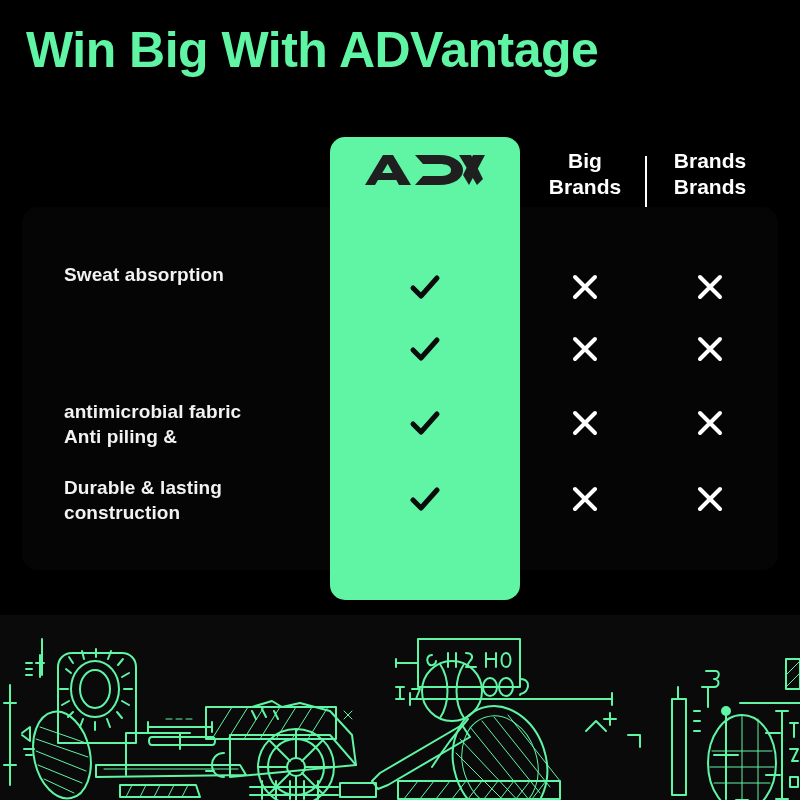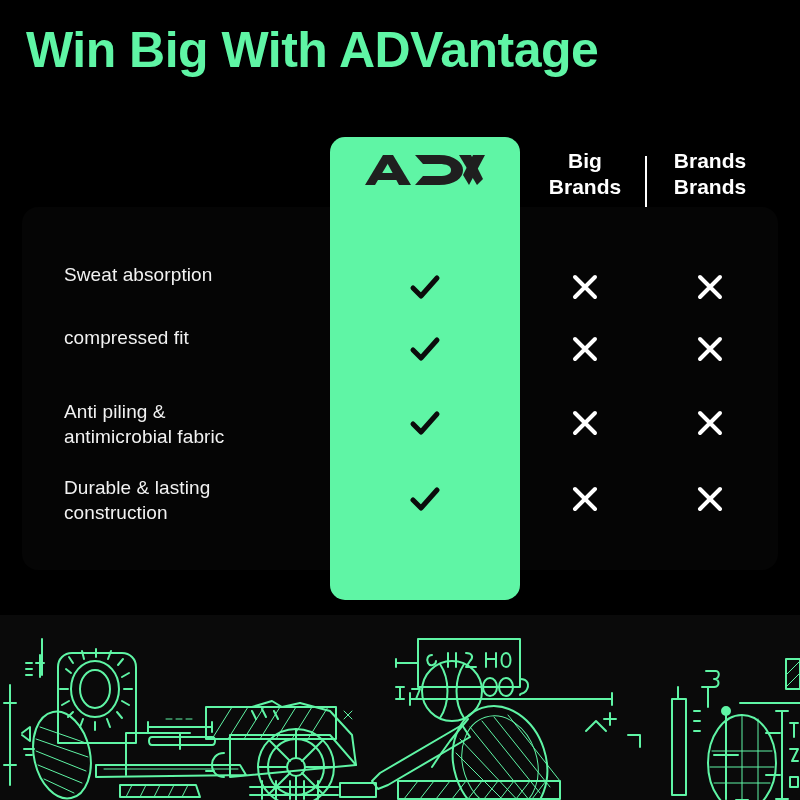--- a/index.html
+++ b/index.html
@@ -91,21 +91,21 @@
     justify-content: center;
   }
 
   
   .feature-label {
     position: absolute;
     left: 64px;
     width: 256px;
     color: #F2F2F2;
     font-size: 19px;
-    font-weight: 400;
+    font-weight: 700;
     line-height: 1.33;
     letter-spacing: 0.1px;
   }
 
   .mark {
     position: absolute;
     width: 44px;
     height: 44px;
     margin-left: -22px;
     margin-top: -22px;
@@ -157,25 +157,24 @@
         <path d="M96 4 L108 4 L120 28 L114 34 Z" fill="#1F1F1F"></path>
         <path d="M122 4 L110 4 L100 24 L106 34 Z" fill="#1F1F1F"></path>
       </svg>
     </div>
   </div>
 
   <div class="feature-label" style="top:262px">
     <div>Sweat absorption</div>
   </div>
   <div class="feature-label" style="top:325px">
-    <div>compressed fit</div>
   </div>
   <div class="feature-label" style="top:399px">
+    <div>antimicrobial fabric</div>
     <div>Anti piling &amp;</div>
-    <div>antimicrobial fabric</div>
   </div>
   <div class="feature-label" style="top:475px">
     <div>Durable &amp; lasting</div>
     <div>construction</div>
   </div>
 
   <div class="mark" style="left:425px; top:287px">
     <svg viewBox="0 0 44 44">
         <path d="M10 23 L18 31 L34 13" fill="none" stroke="#0B0B0B" stroke-width="5" stroke-linecap="round" stroke-linejoin="round"></path>
       </svg>

